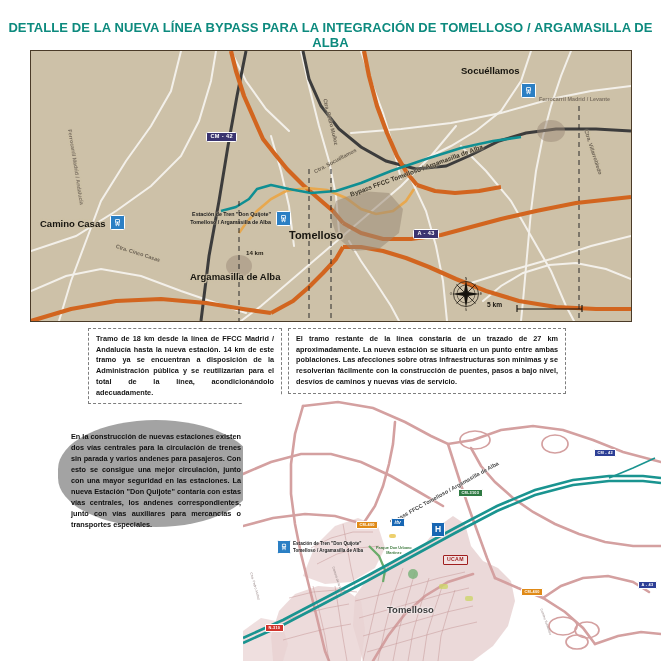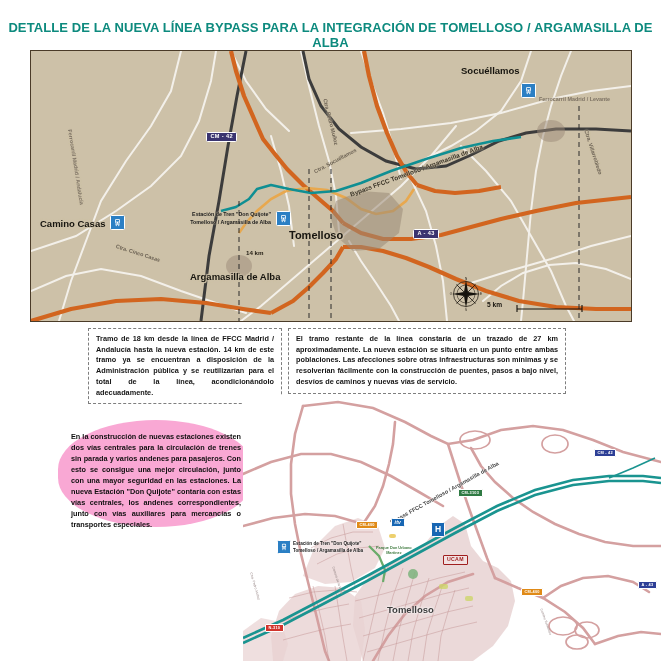--- a/index.html
+++ b/index.html
@@ -47,21 +47,21 @@
 
   .scalebar{position:absolute;font-size:6.6px;font-weight:bold;color:#15120c;}
 
   
   .tbox{position:absolute;border:1px dashed #7e7e7e;background:#ffffff;
         padding:5px 7px;font-size:7.3px;line-height:1.47;color:#151515;
         text-align:justify;font-weight:bold;}
 
   
   #bubble{position:absolute;left:58px;top:420px;width:196px;height:107px;
-          background:#f9a8d4;border-radius:50%/46%;}
+          background:#a3a3a3;border-radius:50%/46%;}
   #bubble-text{position:absolute;left:13px;top:12px;width:170px;
         font-size:7.3px;line-height:1.5;color:#101010;text-align:justify;
         font-weight:bold;}
 
   
   #bottom-map{position:absolute;left:243px;top:396px;width:418px;height:265px;
               background:#ffffff;overflow:hidden;}
 
   .bm-city{position:absolute;font-size:9.5px;font-weight:bold;color:#3d3d3d;
            text-shadow:0 0 3px #fff,0 0 3px #fff;white-space:nowrap;}

